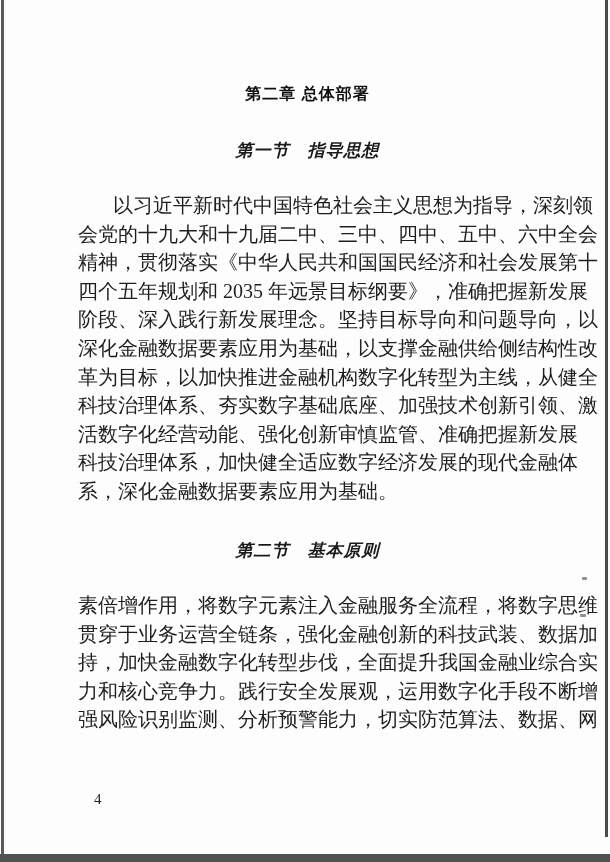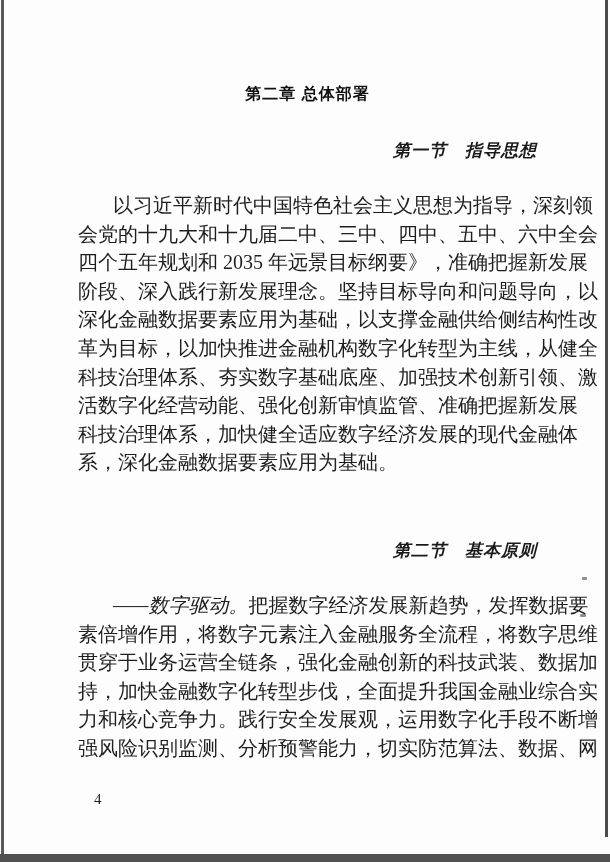--- a/index.html
+++ b/index.html
@@ -39,21 +39,21 @@
   
   .chapter {
     position: absolute; left: 78px; top: 81px; width: 459px;
     margin: 0; text-align: center;
     font-family: "Liberation Sans", sans-serif;
     font-weight: bold; font-size: 16px; line-height: 25px;
     letter-spacing: 1px; color: #111;
   }
   .section {
     position: absolute; left: 78px; width: 459px;
-    margin: 0; text-align: right;
+    margin: 0; text-align: center;
     font-family: "Liberation Serif", serif;
     font-style: italic;                 
     font-weight: 600; font-size: 17px; line-height: 23px;
     letter-spacing: 1px; color: #1a1a1a;
   }
   .sec1 { top: 139px; }
   .sec2 { top: 539px; }
 
   
   .para {
@@ -88,34 +88,34 @@
   <div class="speck s1"></div>
   <div class="speck s2"></div>
 
   <h1 class="chapter">第二章 总体部署</h1>
 
   <h2 class="section sec1">第一节　指导思想</h2>
 
   <div class="para para1">
     <div class="line first">以习近平新时代中国特色社会主义思想为指导，深刻领</div>
     <div class="line">会党的十九大和十九届二中、三中、四中、五中、六中全会</div>
+    <div class="line">精神，贯彻落实《中华人民共和国国民经济和社会发展第十</div>
     <div class="line">四个五年规划和 2035 年远景目标纲要》，准确把握新发展</div>
     <div class="line">阶段、深入践行新发展理念。坚持目标导向和问题导向，以</div>
     <div class="line">深化金融数据要素应用为基础，以支撑金融供给侧结构性改</div>
     <div class="line">革为目标，以加快推进金融机构数字化转型为主线，从健全</div>
     <div class="line">科技治理体系、夯实数字基础底座、加强技术创新引领、激</div>
     <div class="line">活数字化经营动能、强化创新审慎监管、准确把握新发展</div>
     <div class="line">科技治理体系，加快健全适应数字经济发展的现代金融体</div>
     <div class="line short">系，深化金融数据要素应用为基础。</div>
   </div>
 
   <h2 class="section sec2">第二节　基本原则</h2>
 
   <div class="para para2">
-    <div class="line first"><span class="kaiti">——数字驱动。</span><span>把握数字经济发展新趋势，发挥数据要</span></div>
     <div class="line">素倍增作用，将数字元素注入金融服务全流程，将数字思维</div>
     <div class="line">贯穿于业务运营全链条，强化金融创新的科技武装、数据加</div>
     <div class="line">持，加快金融数字化转型步伐，全面提升我国金融业综合实</div>
     <div class="line">力和核心竞争力。践行安全发展观，运用数字化手段不断增</div>
     <div class="line">强风险识别监测、分析预警能力，切实防范算法、数据、网</div>
   </div>
 
   <div class="pageno">4</div>
 
 </div>

